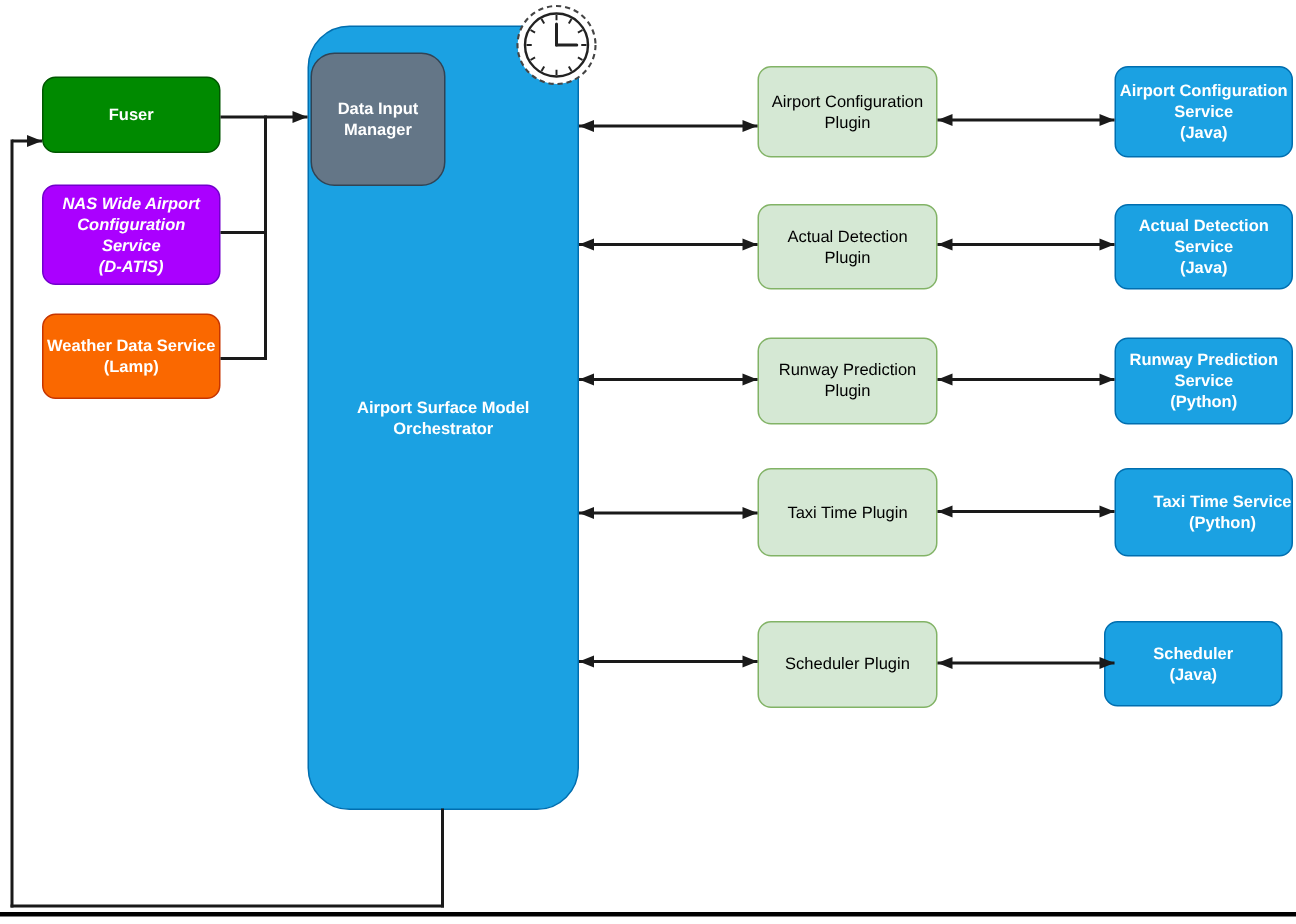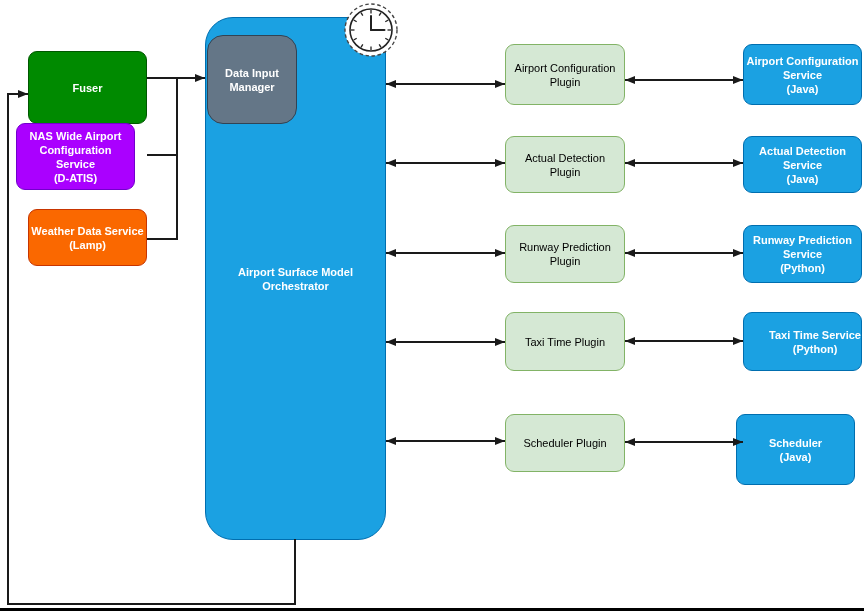--- a/index.html
+++ b/index.html
@@ -68,24 +68,24 @@
         <line x1="-20" y1="0" x2="-16.5" y2="0"></line>
       <line x1="-17.3" y1="-10" x2="-14.3" y2="-8.2"></line>
         <line x1="-10" y1="-17.3" x2="-8.2" y2="-14.3"></line>
     </g>
     <g stroke="#222" stroke-width="2" stroke-linecap="round">
       <line x1="0" y1="0" x2="0" y2="-14"></line>
       <line x1="0" y1="0" x2="13.5" y2="0"></line>
     </g>
   </svg>
 
-  <div class="node n-green" style="left:28px;top:51px;width:119px;height:73px;">
+  <div class="node n-green" style="left:28px;top:51px;width:119px;height:51px;">
     <span class="lbl">Fuser</span>
   </div>
-  <div class="node n-purple" style="left:16px;top:123px;width:119px;height:67px;">
+  <div class="node n-purple" style="left:28px;top:123px;width:119px;height:67px;font-style:italic;">
     <span class="lbl">NAS Wide Airport
 Configuration
 Service
 (D-ATIS)</span>
   </div>
   <div class="node n-orange" style="left:28px;top:209px;width:119px;height:57px;">
     <span class="lbl">Weather Data Service
 (Lamp)</span>
   </div>
 
@@ -120,21 +120,21 @@
   </div>
   <div class="node n-blue" style="left:743px;top:225px;width:119px;height:58px;">
     <span class="lbl">Runway Prediction
 Service
 (Python)</span>
   </div>
   <div class="node n-blue" style="left:743px;top:312px;width:119px;height:59px;justify-content:flex-end;">
     <span class="lbl">Taxi Time Service
 (Python)</span>
   </div>
-  <div class="node n-blue" style="left:736px;top:414px;width:119px;height:71px;">
+  <div class="node n-blue" style="left:736px;top:414px;width:119px;height:57px;">
     <span class="lbl">Scheduler
 (Java)</span>
   </div>
 
   <div class="arrow head-r" style="left:147px;top:77px;width:58px;"></div>
   <div class="line" style="left:176px;top:77px;width:2px;height:163px;"></div>
   <div class="line" style="left:147px;top:154px;width:31px;height:2px;"></div>
   <div class="line" style="left:147px;top:238px;width:31px;height:2px;"></div>
 
   <div class="line" style="left:294px;top:539px;width:2px;height:66px;"></div>

